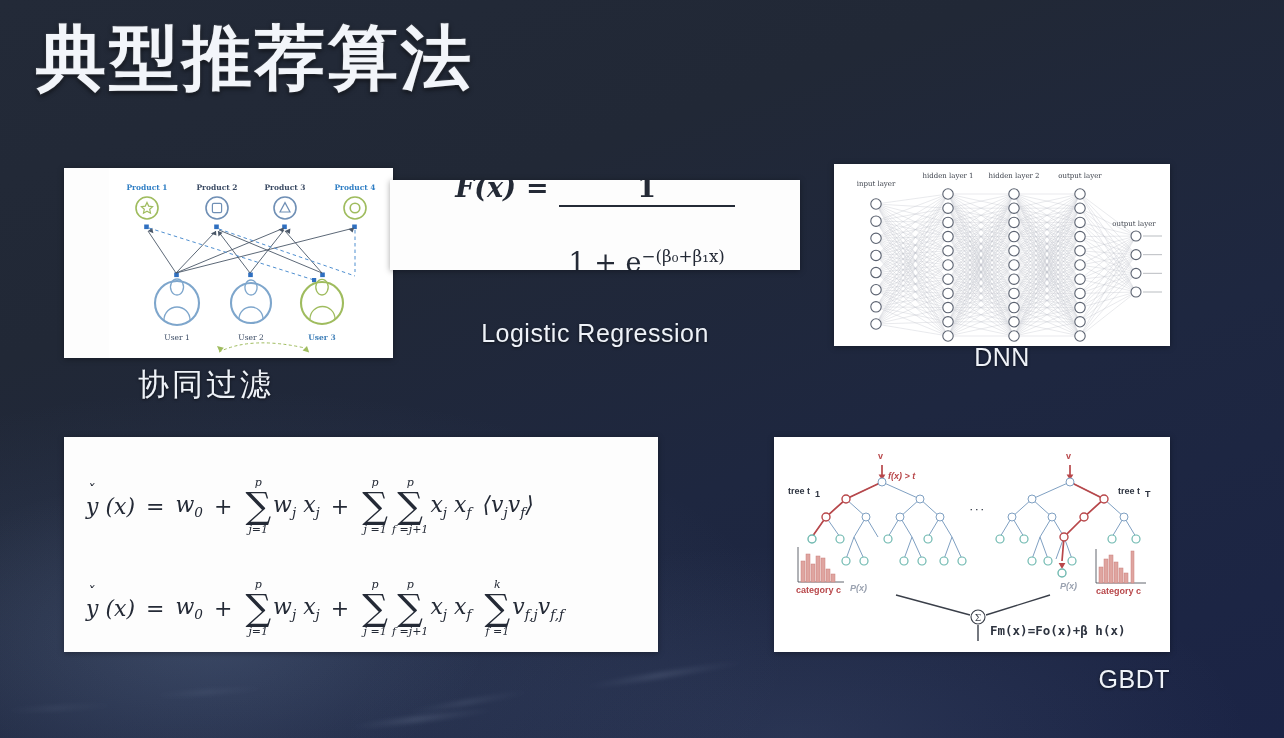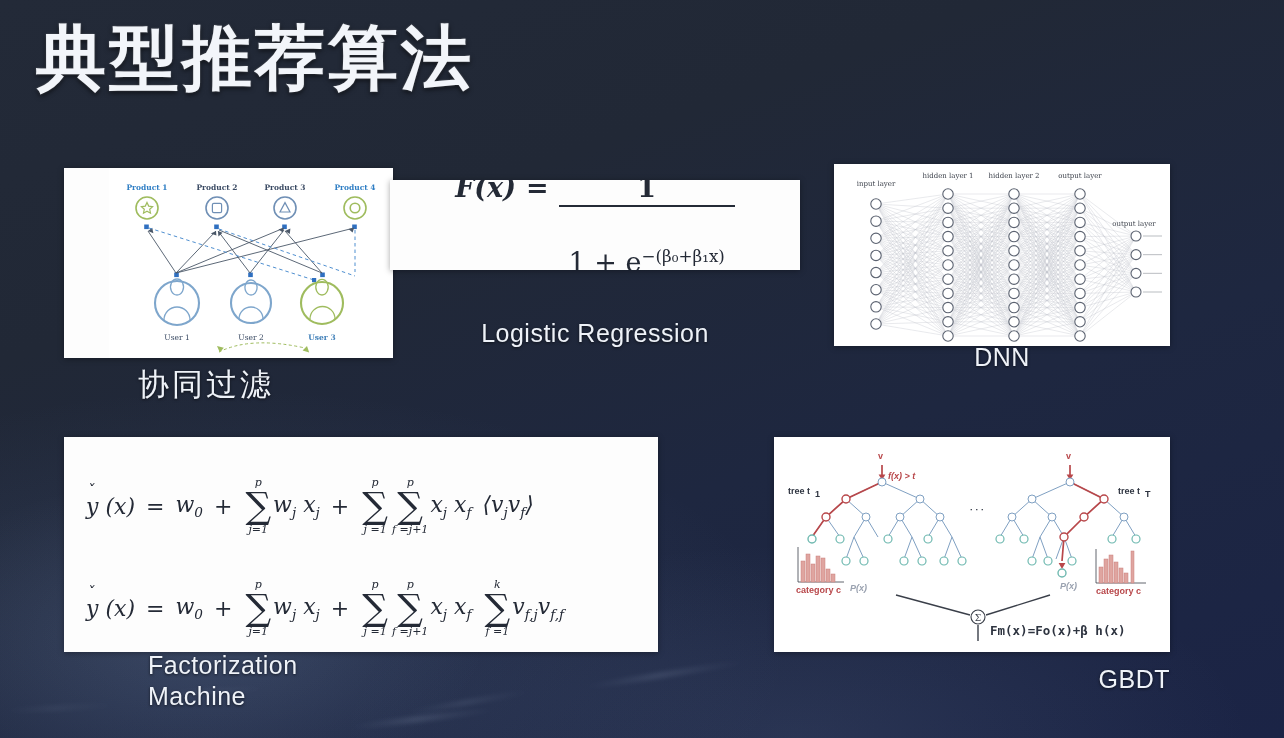--- a/index.html
+++ b/index.html
@@ -739,24 +739,20 @@
       <span class="ital">x<sub class="sb">j</sub> x<sub class="sb">f</sub></span>
       <span class="sp"></span>
       <span class="sig">
         <span class="lim">k</span>
         <span class="sym">∑</span>
         <span class="lim">f =1</span>
       </span>
       <span class="ital">v<sub class="sb">f,j</sub>v<sub class="sb">f,f</sub></span>
     </div>
   </div>
-  <div class="caption" style="left:64px; top:650px; width:356px; text-align:left; padding-left:84px; box-sizing:border-box;">
-    <div>Factorization</div>
-    <div>Machine</div>
-  </div>
 
   <div class="panel" id="p-gbdt">
     <svg class="gbdt-svg" viewBox="0 0 396 215">
       <rect x="0" y="0" width="396" height="215" fill="#ffffff"></rect>
 
       <text class="g-lbl" x="14" y="57">tree t</text>
       <text class="g-lbl" x="41" y="60" font-size="6.5">1</text>
       <text class="g-lbl g-red" x="114" y="42" font-size="8" font-style="italic">f(x) &gt; t</text>
 
       <g stroke="#7fa0c2" stroke-width="1" fill="none">

